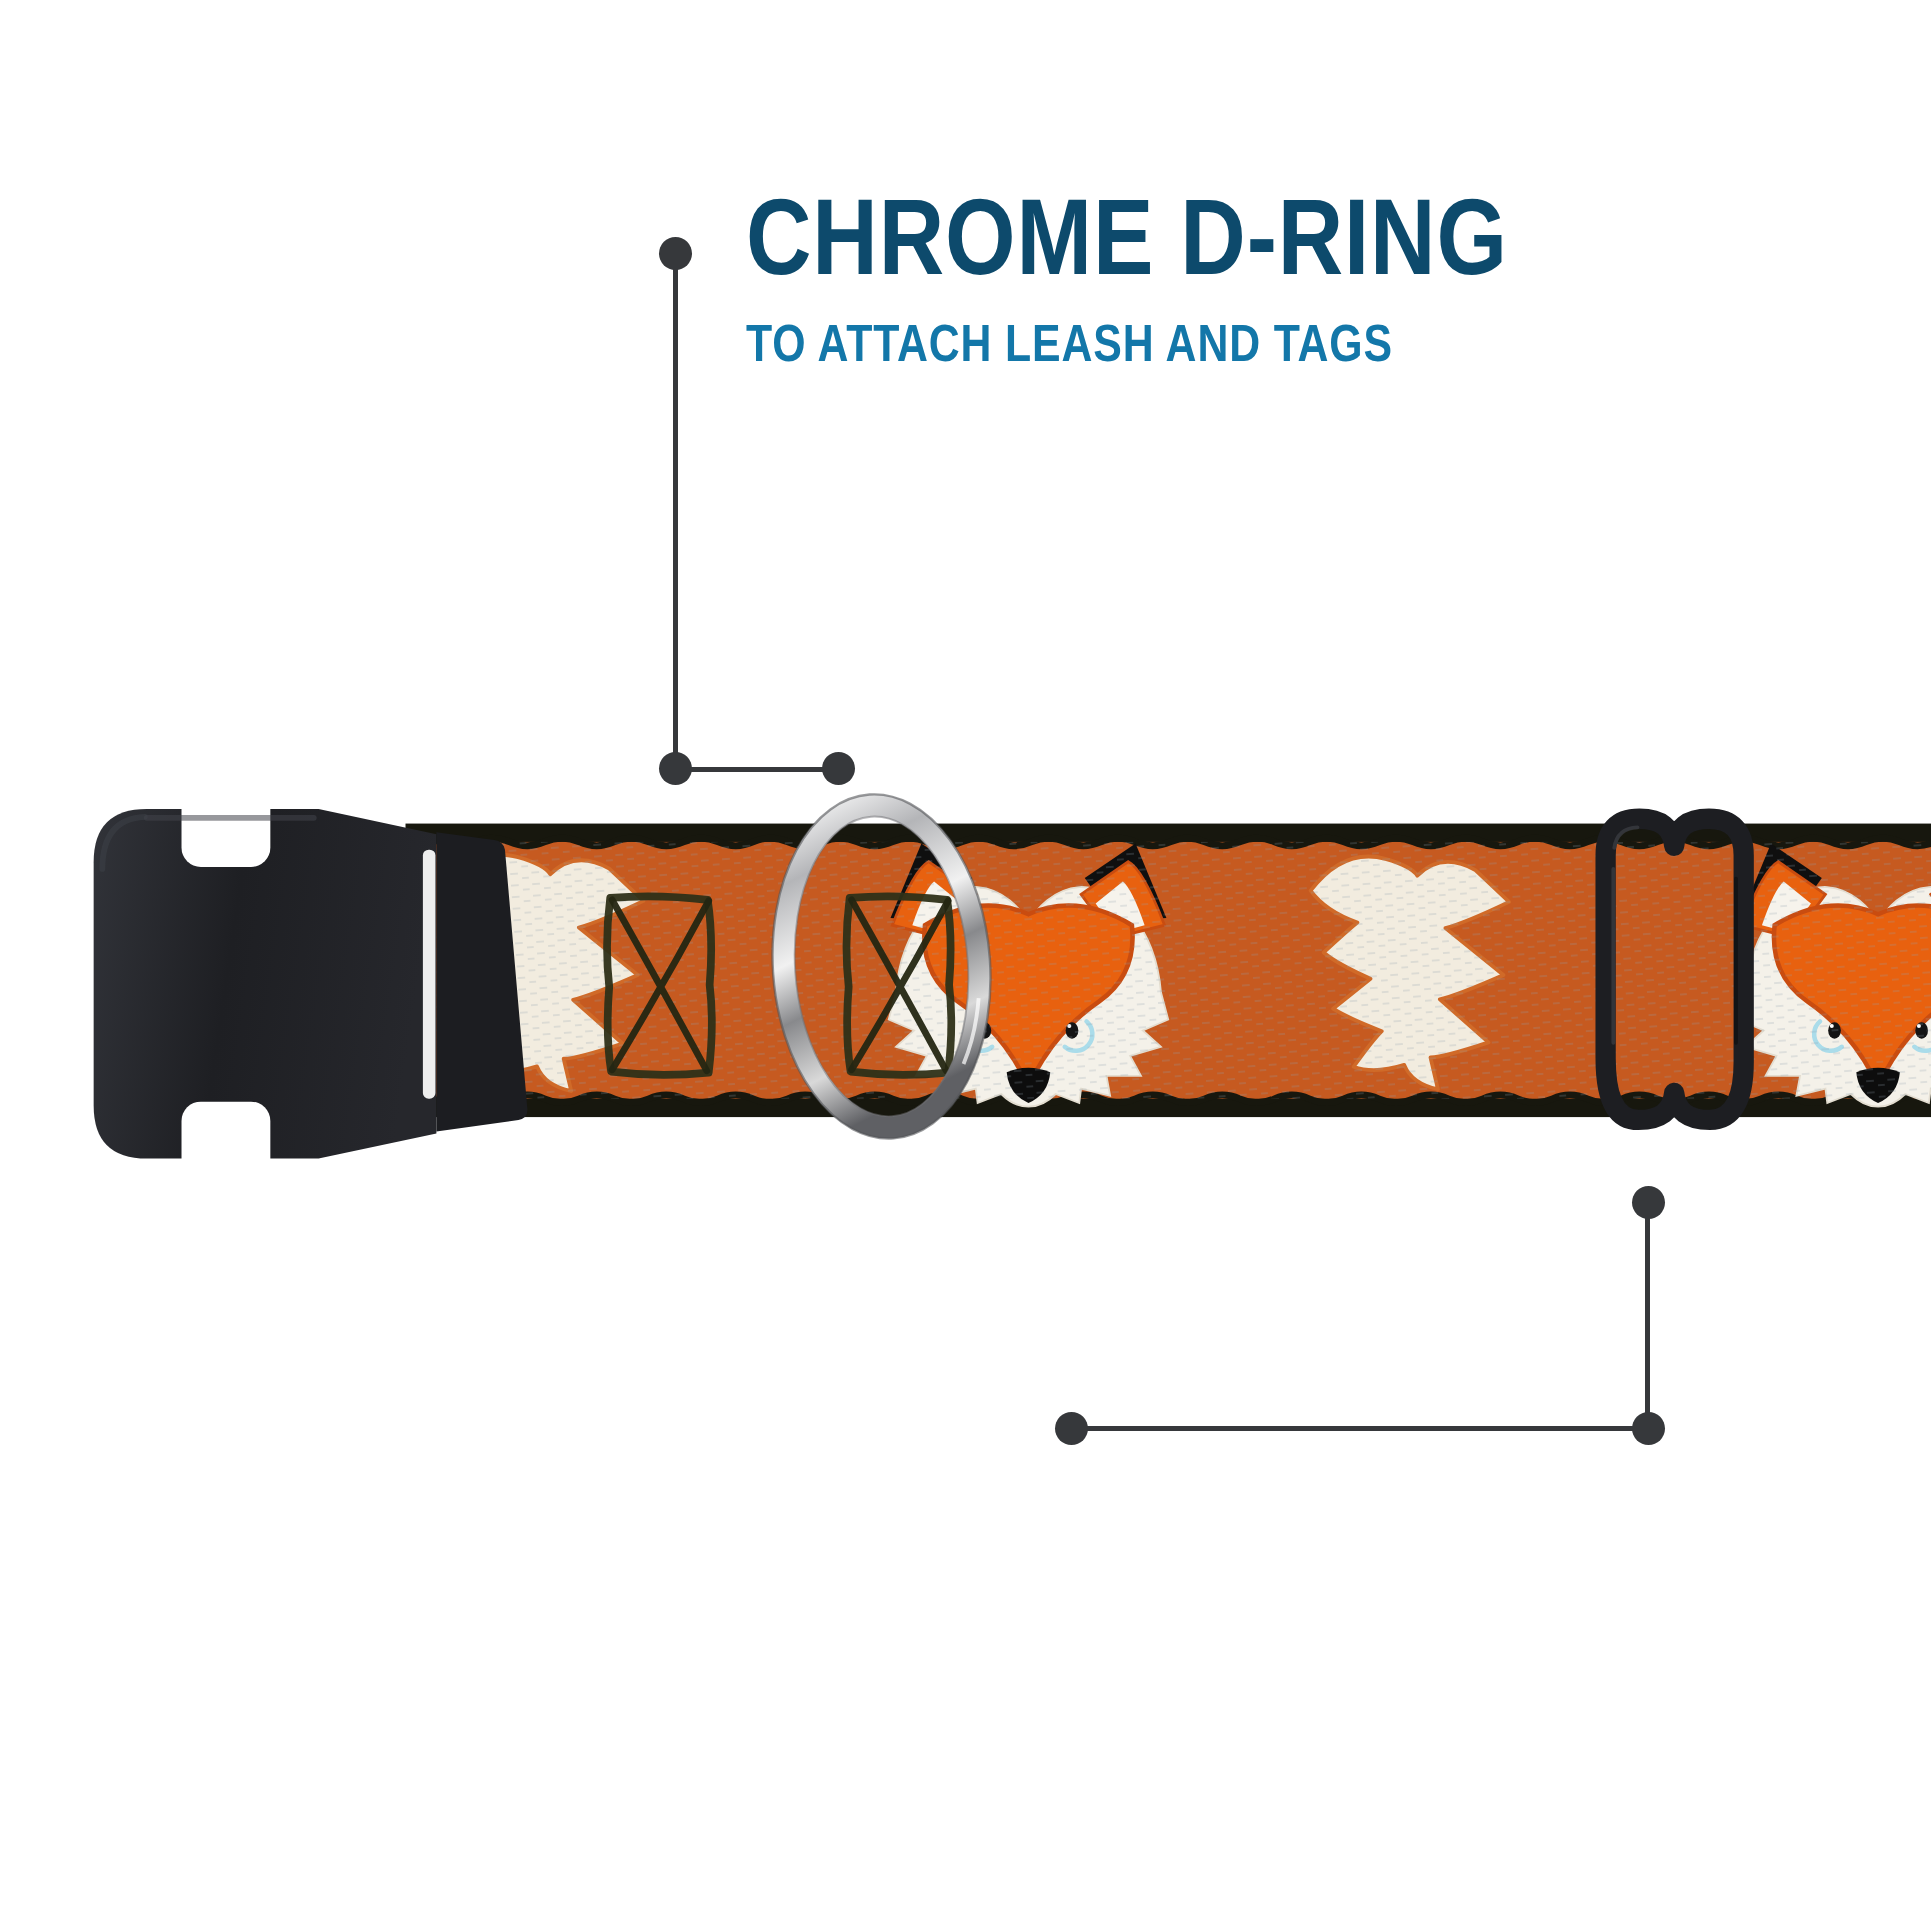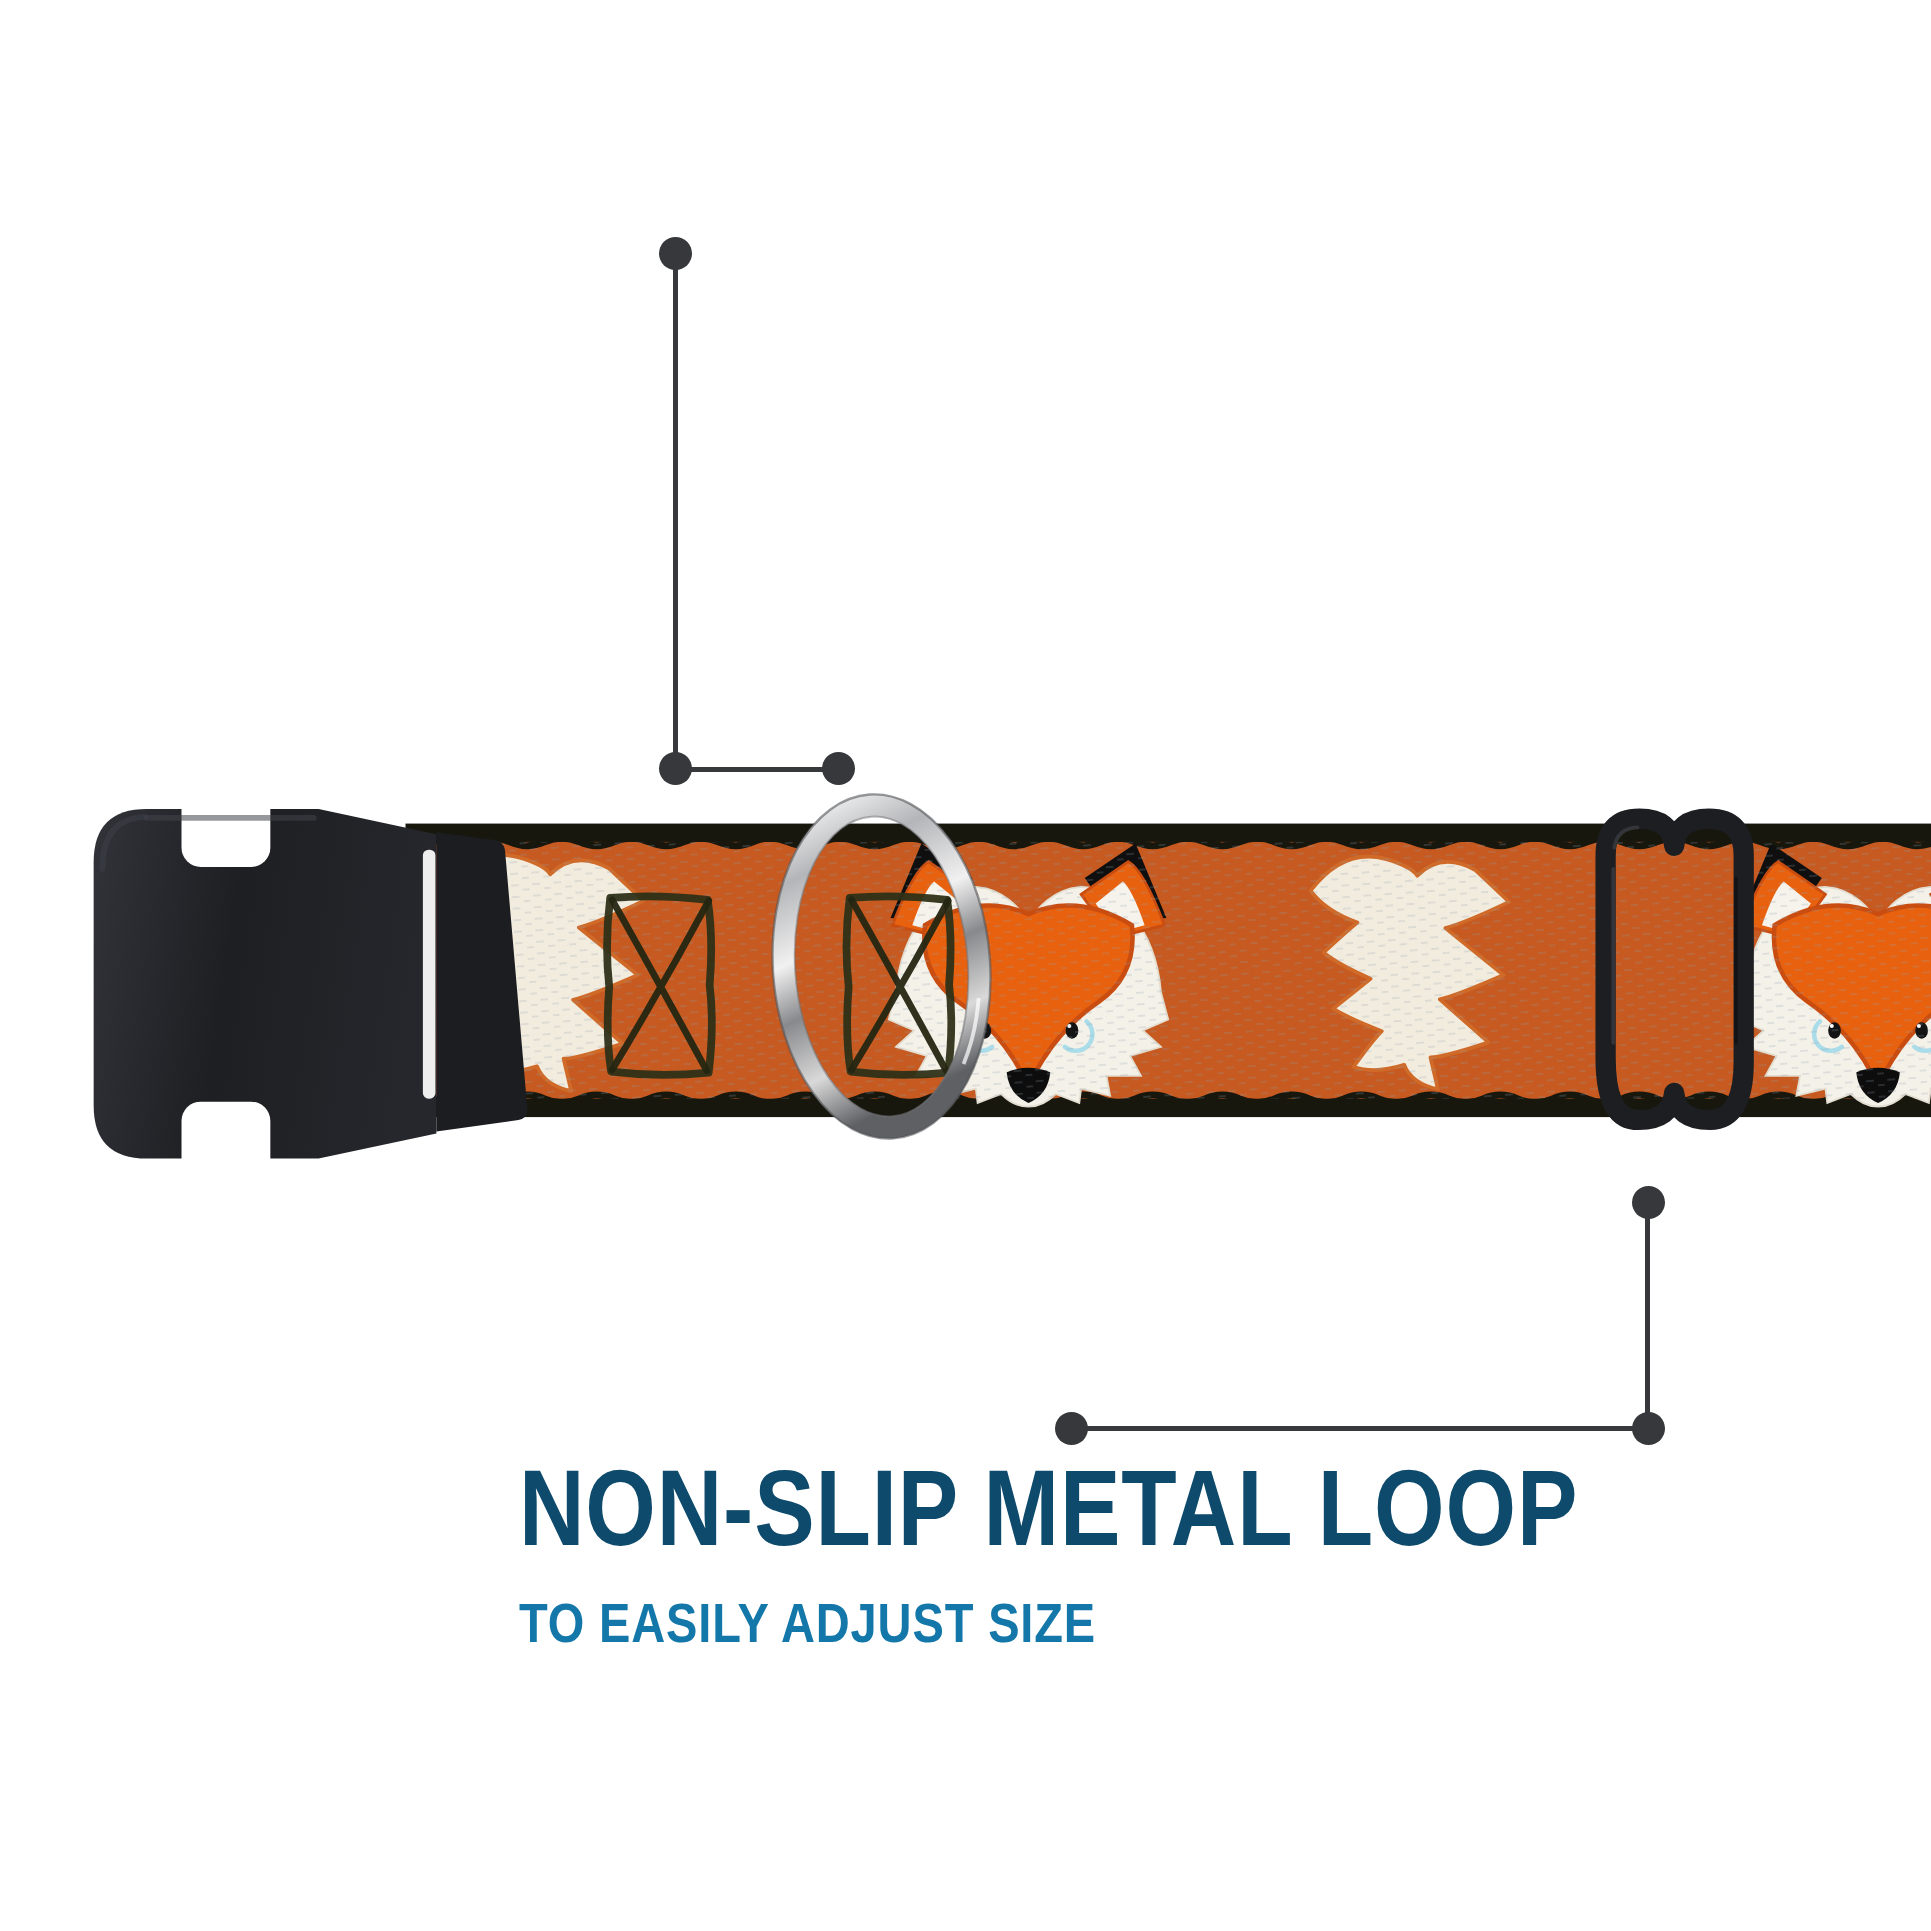--- a/index.html
+++ b/index.html
@@ -14,25 +14,25 @@
   #ann-bottom .ann-sub{font-size:56px;margin-top:33px;}
   
   .c-line{position:absolute;background:#36383b;}
   .c-dot{position:absolute;width:33px;height:33px;border-radius:50%;background:#36383b;}
 </style>
 </head>
 <body>
 
 <div id="canvas">
 
+  <div class="ann" id="ann-top" style="left:746px;top:183px;">
+    <div class="ann-title">CHROME D-RING</div>
+    <div class="ann-sub">TO ATTACH LEASH AND TAGS</div>
+  </div>
 
-  <div class="ann" id="ann-bottom" style="left:519px;top:1454px;">
-    <div class="ann-title">NON-SLIP METAL LOOP</div>
-    <div class="ann-sub">TO EASILY ADJUST SIZE</div>
-  </div>
 
   <div>
     <div class="c-dot" style="left:659px;top:237px;"></div>
     <div class="c-line" style="left:673px;top:253px;width:4.8px;height:516px;"></div>
     <div class="c-dot" style="left:659px;top:752px;"></div>
     <div class="c-line" style="left:676px;top:767px;width:162px;height:4.8px;"></div>
     <div class="c-dot" style="left:822px;top:752px;"></div>
   </div>
 
   <div>

